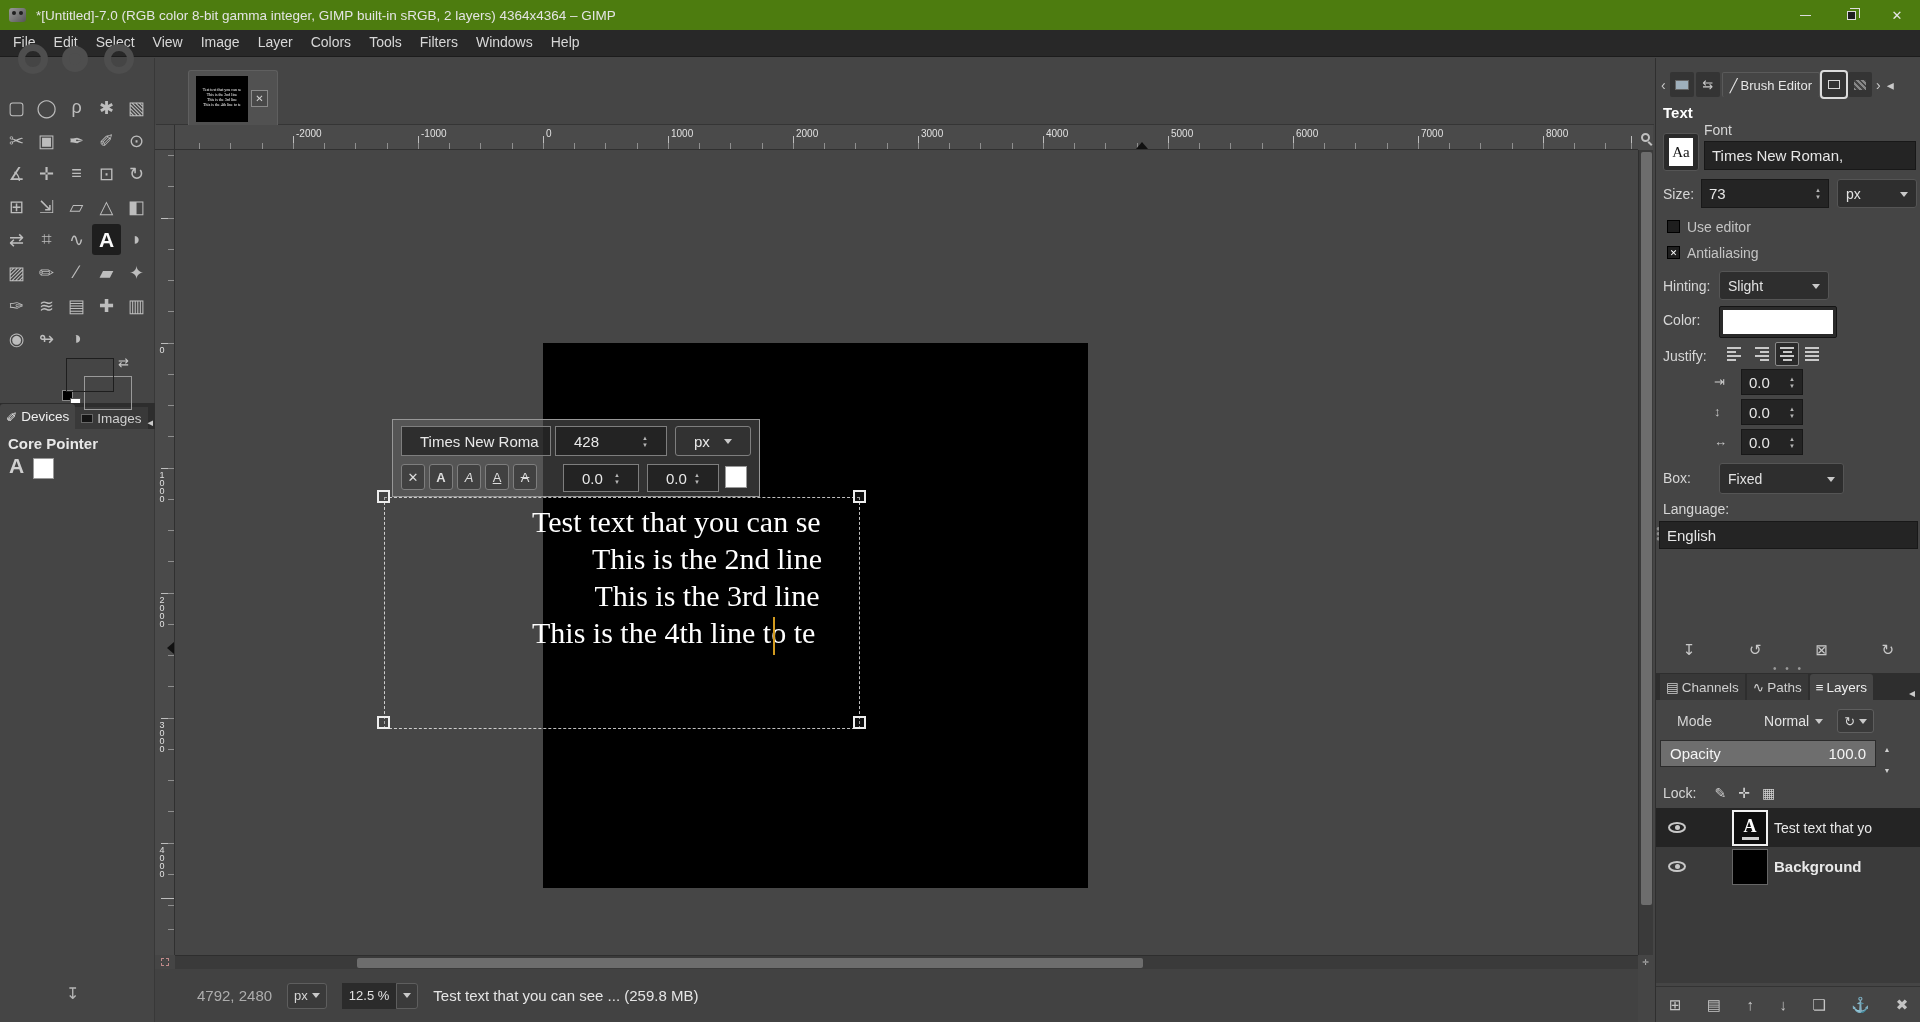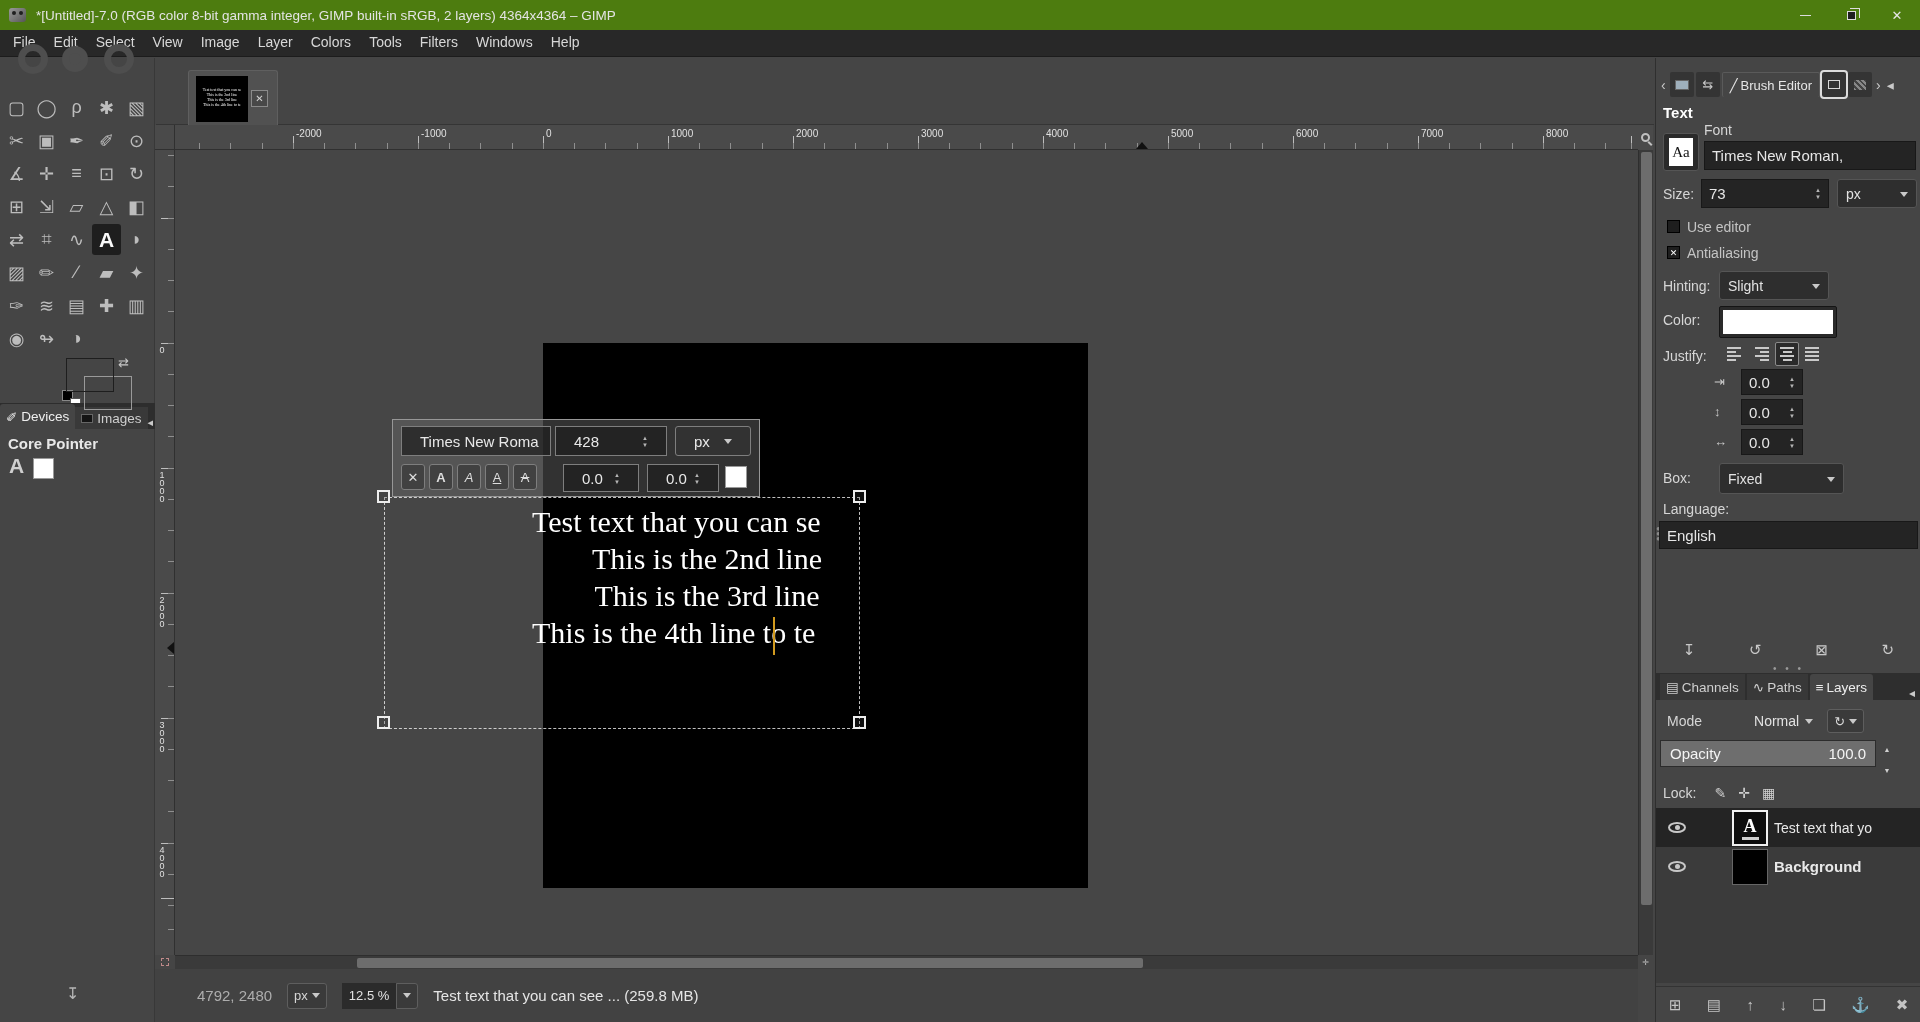--- a/index.html
+++ b/index.html
@@ -528,21 +528,21 @@
           <span>∿</span>
           <span>Paths</span>
         </div>
         <div class="ltab active">
           <span>≡</span>
           <span>Layers</span>
         </div>
         <span id="ltab-dock">◂</span>
       </div>
     <div id="mode-row">
-      <span style="margin-left:11px;color:#d6d6d6">Mode</span>
+      <span style="margin-left:21px;color:#d6d6d6">Mode</span>
       <span style="margin-left:52px;color:#e2e2e2">Normal</span>
       <span class="caret" style="margin-left:6px"></span>
       <span class="sb-btn" style="margin-left:14px;height:24px">
         <span>↻</span>
         <span class="caret"></span>
       </span>
     </div>
     <div id="opacity-slider">
       <span>Opacity</span>
       <span style="margin-left:auto">100.0</span>

